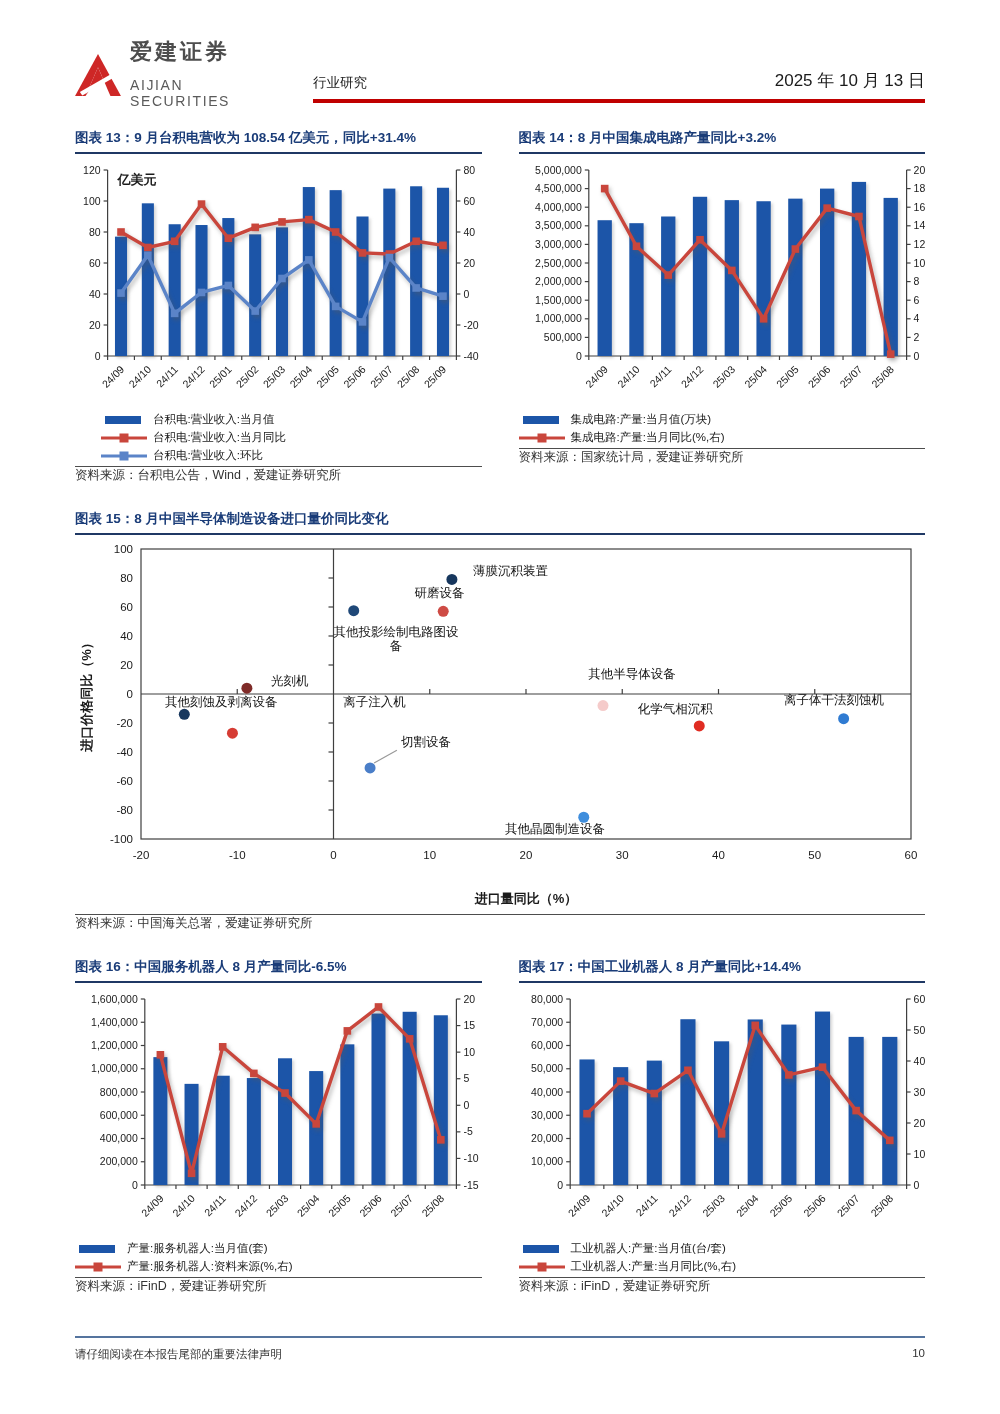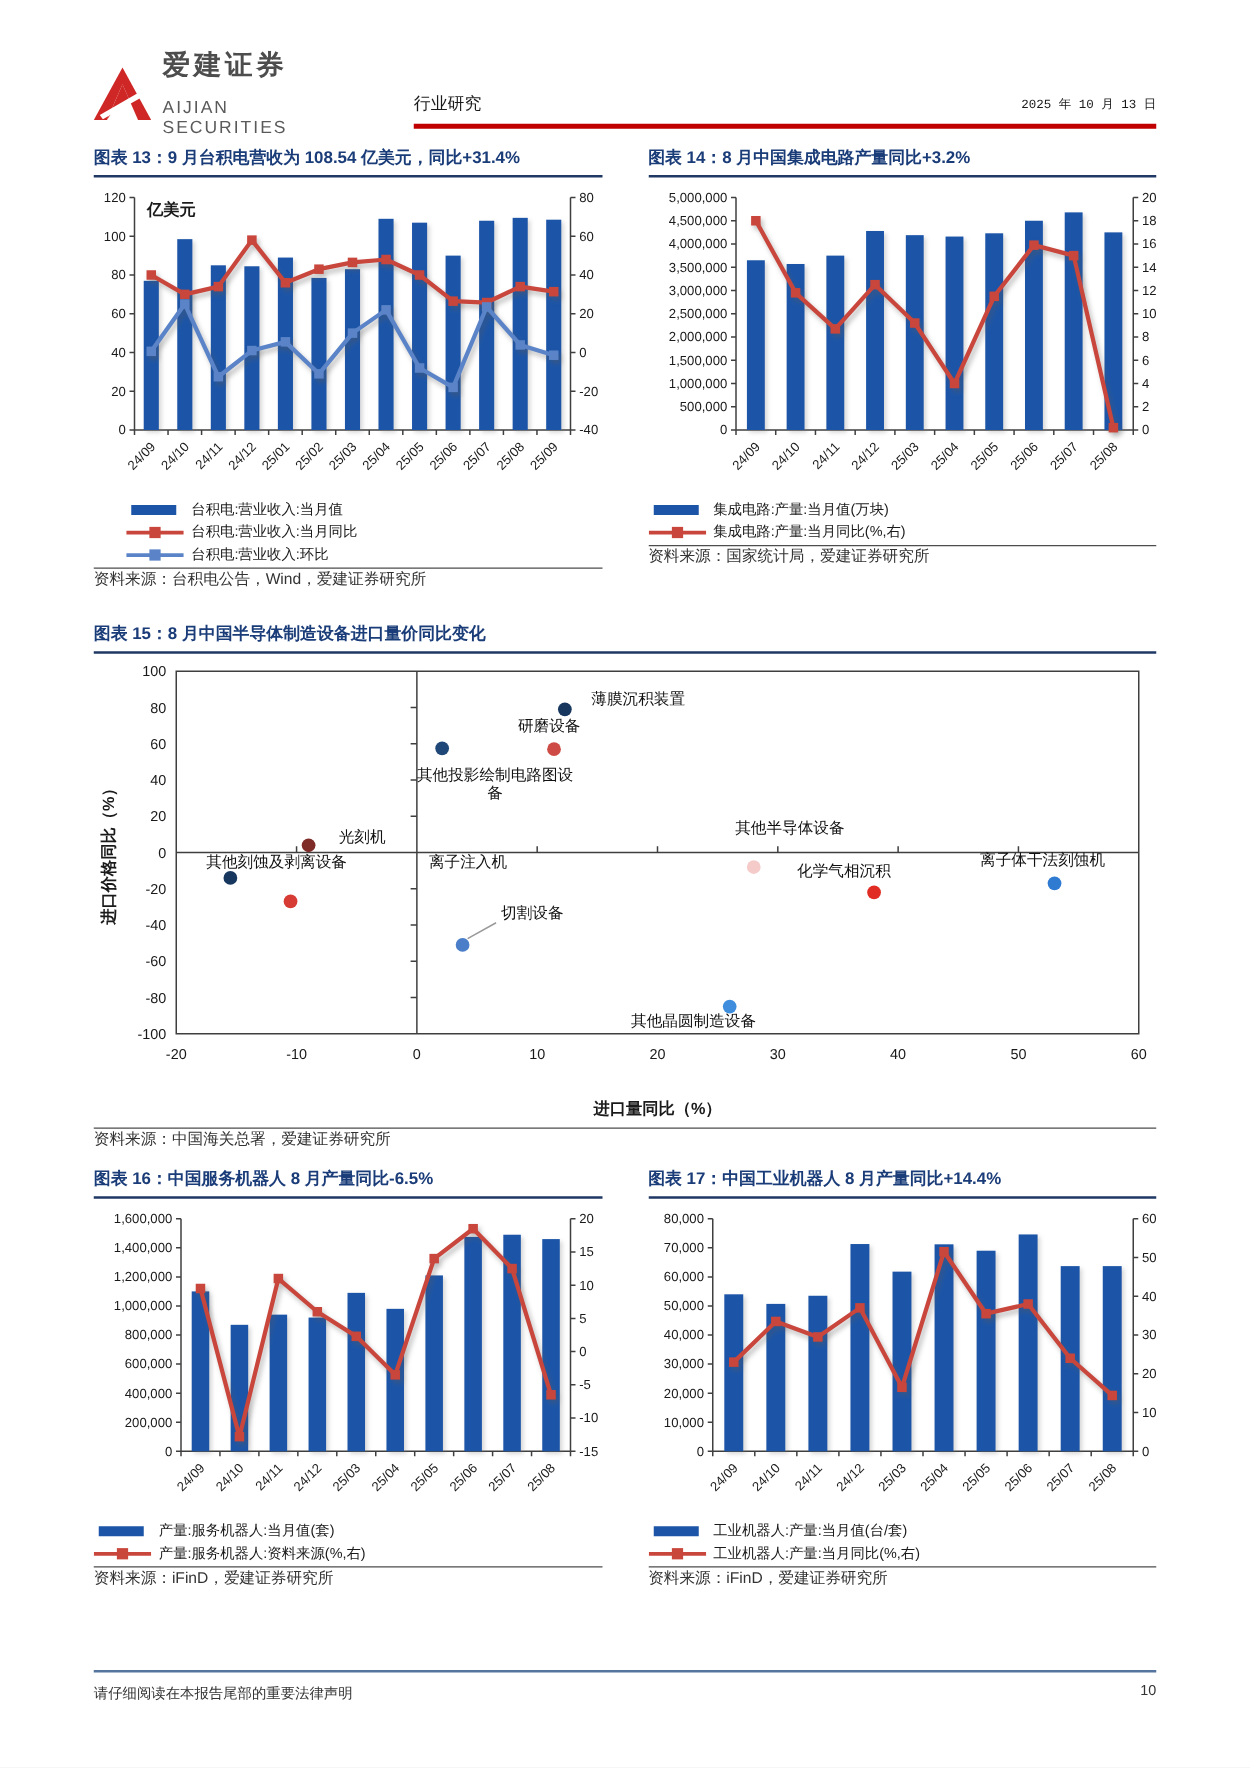--- a/index.html
+++ b/index.html
@@ -12,26 +12,26 @@
   *{margin:0;padding:0;box-sizing:border-box;}
   body{background:#e8e8e8;font-family:"Liberation Sans","DejaVu Sans",sans-serif;}
   .page{position:relative;width:1000px;height:1414px;margin:0 auto;background:#ffffff;padding:40px 75px 0 75px;overflow:hidden;}
 
   
   .hdr{display:flex;align-items:flex-end;}
   .logo{display:flex;align-items:center;gap:9px;width:200px;flex:0 0 auto;margin-bottom:-6px;}
   .logo-mark{flex:0 0 auto;}
   .brand-cn{font-size:22px;font-weight:bold;color:#4d4d4d;letter-spacing:3px;line-height:1.05;}
   .brand-en{font-size:14px;color:#5a5a5a;letter-spacing:1.6px;margin-top:14px;}
-  .hdr-rule{flex:1;display:flex;justify-content:space-between;align-items:center;border-bottom:4px solid var(--accent-red);padding-bottom:7px;margin-left:56px;font-family:Liberation Mono, monospace;}
+  .hdr-rule{flex:1;display:flex;justify-content:space-between;align-items:flex-end;border-bottom:4px solid var(--accent-red);padding-bottom:7px;margin-left:38px;}
   .hdr-section{font-size:13.5px;color:#1a1a1a;}
-  .hdr-date{font-size:10px;color:#1a1a1a;}
+  .hdr-date{font-size:17px;color:#1a1a1a;}
 
   
-  .fig-row{display:grid;grid-template-columns:1fr 1fr;column-gap:37px;margin-top:14px;}
+  .fig-row{display:grid;grid-template-columns:1fr 1fr;column-gap:37px;margin-top:26px;}
   .fig{min-width:0;}
   .fig-title{font-size:13.5px;font-weight:bold;color:var(--navy);padding-bottom:5px;border-bottom:2px solid var(--rule-navy);white-space:nowrap;}
   .fig svg.chart{display:block;margin-top:4px;}
   .fig-source{margin-top:3px;border-top:1px solid #4d4d4d;padding-top:0;font-size:12.5px;color:#333;}
   .full{margin-top:26px;}
   .legend{display:flex;flex-wrap:wrap;padding-left:26px;column-gap:34px;row-gap:3px;margin-top:2px;}
   .legend.centered{flex-direction:row;row-gap:3px;width:fit-content;margin:2px auto 0;padding-left:0;}
   .legend-item{display:flex;align-items:center;gap:6px;font-size:11.5px;color:#1a1a1a;white-space:nowrap;text-align:right;}
   svg text{font-family:"Liberation Sans","DejaVu Sans",sans-serif;}
   .shadow{filter:drop-shadow(2px 3px 2px rgba(90,90,90,0.40));}

